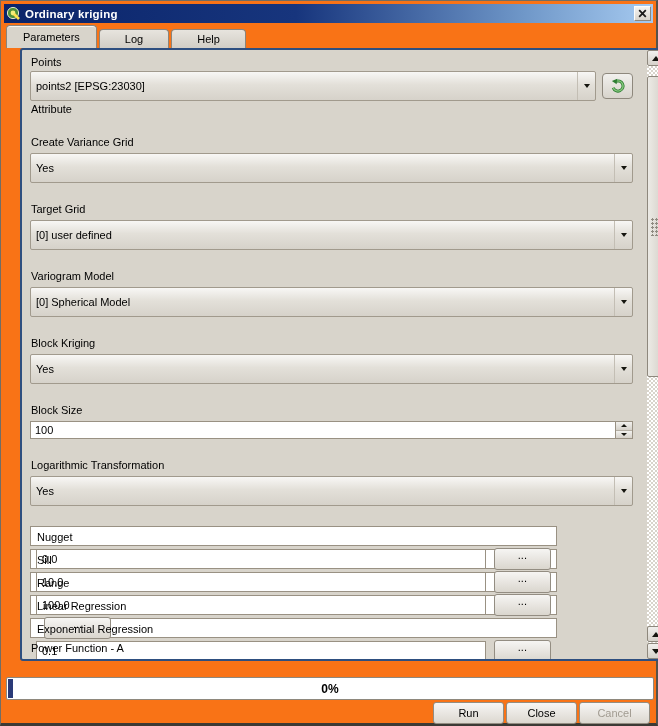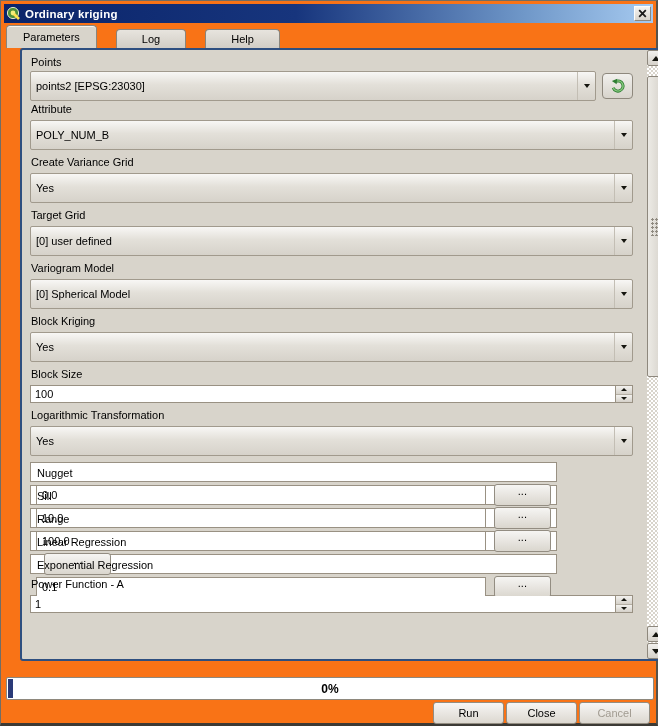--- a/index.html
+++ b/index.html
@@ -19,42 +19,42 @@
     display:flex;align-items:center;padding:0 2px;box-sizing:border-box;
   }
   .title-text{color:#fff;font-weight:bold;font-size:11.5px;margin-left:4px;letter-spacing:.2px;}
   .close-btn{
     margin-left:auto;width:17px;height:15px;box-sizing:border-box;
     background:linear-gradient(#f5f4f2,#d7d3cb);border:1px solid #8e887d;
     border-top-color:#fdfdfc;border-left-color:#fdfdfc;
     display:flex;align-items:center;justify-content:center;cursor:pointer;
   }
   
-  .tabbar{position:absolute;left:5px;top:24px;height:23px;display:flex;align-items:flex-end;gap:19px;z-index:4;}
+  .tabbar{position:absolute;left:5px;top:24px;height:23px;display:flex;align-items:flex-end;gap:2px;z-index:4;}
   .tab{
     box-sizing:border-box;height:19px;padding:0 25px;
     border:1px solid #8a857c;border-bottom:none;border-radius:4px 4px 0 0;
     background:linear-gradient(#e7e4de,#d2cec6);
     display:flex;align-items:center;justify-content:center;cursor:pointer;
   }
   .tab.active{
     height:23px;background:#d8d4cb;box-shadow:inset 0 1px 0 #f6f5f2;
     padding:0 16px;
   }
   
   .frame{
     position:absolute;left:19px;top:47px;width:648px;height:613px;box-sizing:border-box;
     border:2px solid #2e4f80;border-radius:3px;background:#d8d4cb;overflow:hidden;z-index:2;
   }
   .content{
     position:absolute;left:0;top:0;width:622px;height:609px;box-sizing:border-box;
     padding:2px 0 0 8px;overflow:hidden;
   }
   .frow{width:603px;}
-  .frow.std{margin-bottom:6px;}
+  .frow.std{margin-bottom:20px;}
   .frow.expr{margin-bottom:3px;}
   .frow.points{margin-bottom:1px;}
   .flabel{margin:4px 0 4px 1px;height:13px;line-height:13px;}
   
   .combo{
     height:30px;box-sizing:border-box;border:1px solid #a19a8d;border-radius:2px;
     background:linear-gradient(#f8f7f5,#e3e0d9 45%,#d6d2ca);
     display:flex;align-items:center;cursor:pointer;
   }
   .ctext{padding-left:5px;flex:1;white-space:nowrap;overflow:hidden;}
@@ -185,26 +185,20 @@
                 <path d="M5.6 3.5 A5.1 5.1 0 1 1 3.2 9.8" fill="none" stroke="#86c97e" stroke-width="1.4"></path>
                 <path d="M7.2 0.8 L1.9 3.0 L6.6 6.2 Z" fill="#2e7d32"></path>
               </svg>
             </span>
           </div>
         </div>
       </div>
 
       <div class="frow std">
         <div class="flabel">Attribute</div>
-        <div class="combo">
-          <span class="ctext">POLY_NUM_B</span>
-          <span class="carrow">
-              <span class="tri-down"></span>
-            </span>
-        </div>
       </div>
 
       <div class="frow std">
         <div class="flabel">Create Variance Grid</div>
         <div class="combo">
           <span class="ctext">Yes</span>
           <span class="carrow">
               <span class="tri-down"></span>
             </span>
         </div>

